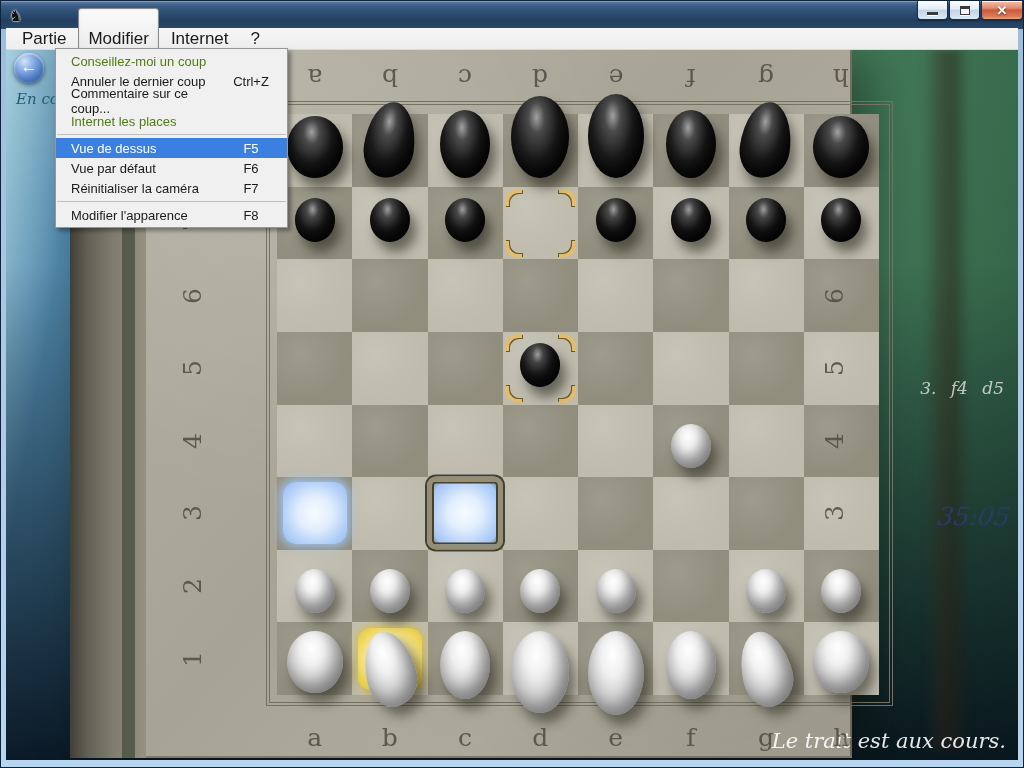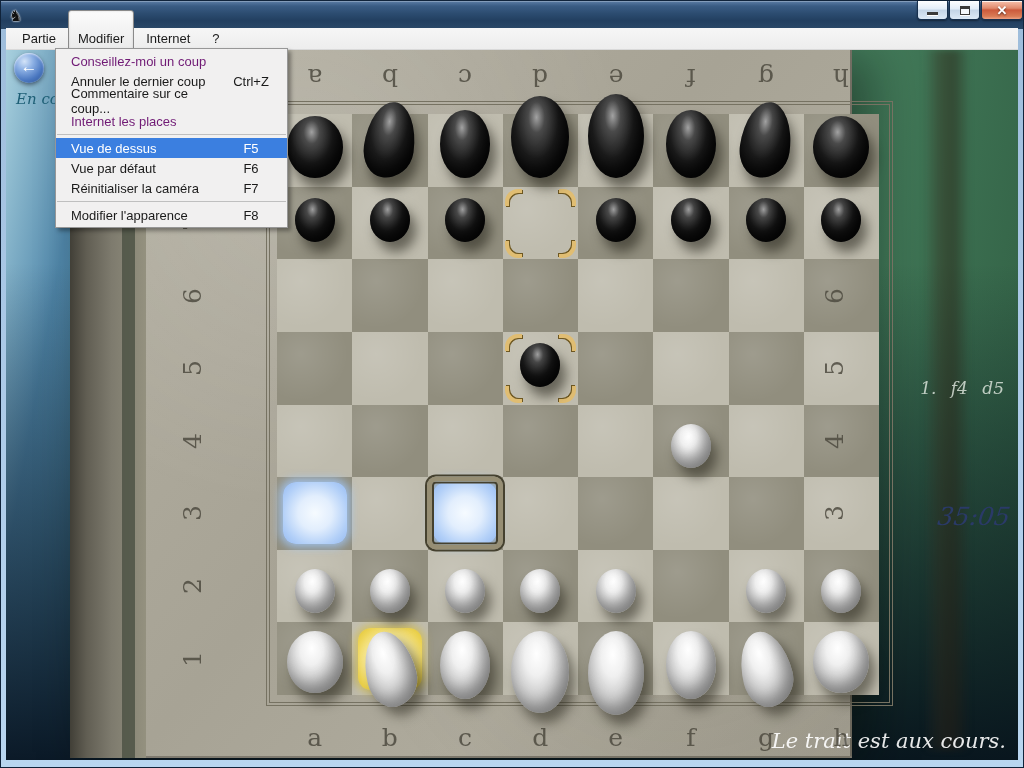--- a/index.html
+++ b/index.html
@@ -18,21 +18,21 @@
     box-shadow:inset 0 1px 0 rgba(255,255,255,.8),0 1px 2px rgba(0,0,0,.4);text-align:center;}
   #btn-min{left:916px;width:31px;background:linear-gradient(180deg,#fdfeff,#e3edf8 45%,#c3d4e6 50%,#dce9f6);}
   #btn-max{left:948px;width:31px;background:linear-gradient(180deg,#fdfeff,#e3edf8 45%,#c3d4e6 50%,#dce9f6);}
   #btn-close{left:980px;width:42px;background:linear-gradient(180deg,#f7c1ac,#e08a6d 40%,#cc5a3c 50%,#d97b55 85%,#eda183);}
   #btn-min span{display:inline-block;width:11px;height:3px;background:#3a3a3a;margin-top:11px;box-shadow:0 1px 0 #fff;}
   #btn-max span{display:inline-block;width:10px;height:9px;border:1px solid #3a3a3a;border-top:3px solid #3a3a3a;margin-top:4px;background:#f4f8fc;box-shadow:0 1px 0 #fff;}
   #btn-close span{color:#fff;font-weight:bold;font-size:13px;line-height:19px;text-shadow:0 1px 2px rgba(0,0,0,.6);}
   
   #menubar{position:absolute;left:6px;top:28px;width:1012px;height:22px;background:linear-gradient(180deg,#f6f6f6,#ededed);
     border-bottom:1px solid #d9d9d9;display:flex;align-items:center;padding-left:6px;gap:2px;}
-  .menubar-item{font-size:13px;color:#1a1a1a;padding:20px 9px;border:1px solid transparent;border-radius:3px;}
+  .menubar-item{font-size:17px;color:#1a1a1a;padding:20px 9px;border:1px solid transparent;border-radius:3px;}
   .menubar-item.active{border:1px solid #8a8a8a;background:linear-gradient(180deg,#fbfbfb,#e3e3e3);box-shadow:inset 0 0 2px rgba(0,0,0,.15);}
   
   #client{position:absolute;left:6px;top:50px;width:1012px;height:710px;overflow:hidden;
     background:
       linear-gradient(180deg,rgba(5,15,30,0) 30%,rgba(4,14,26,.9) 100%),
       linear-gradient(100deg,#a8d0de 0%,#5188ab 8%,#40798c 26%,#4f8c74 52%,#47815f 72%,#2f5c41 100%);}
   #bg-streak{position:absolute;left:918px;top:0;width:46px;height:700px;filter:blur(3px);
     background:linear-gradient(90deg,rgba(50,38,24,0),rgba(50,38,24,.40) 35%,rgba(42,32,20,.48) 65%,rgba(50,38,24,0));}
   
   #back-button{position:absolute;left:8px;top:3px;width:30px;height:30px;border-radius:50%;
@@ -88,21 +88,21 @@
   .script{font-family:"DejaVu Serif",serif;font-style:italic;white-space:nowrap;}
   #moves-text{position:absolute;right:14px;top:328px;font-size:17px;color:rgba(228,235,226,.8);word-spacing:9px;}
   #clock-text{position:absolute;right:8px;top:452px;font-size:25px;color:#2a3a68;transform:skewX(-8deg);}
   #status-bottom{position:absolute;right:12px;top:679px;font-size:21px;color:rgba(255,255,255,.9);}
   
   #dropdown{position:absolute;left:55px;top:48px;width:233px;background:#f1f0f0;border:1px solid #979797;
     box-shadow:3px 3px 4px rgba(0,0,0,.35);padding:2px 0;z-index:200;}
   .mi{display:flex;align-items:center;height:20px;font-size:13px;color:#1a1a1a;padding:0 8px 0 15px;}
   .mi .mi-label{flex:1;}
   .mi .mi-shortcut{width:56px;text-align:center;}
-  .mi.disabled{color:#701a75;}
+  .mi.disabled{color:#4d7c0f;}
   .mi.highlight{background:#3b7fe0;color:#fff;}
   .mi-sep{height:1px;background:#bfbfbf;margin:3px 1px;}
 </style>
 </head>
 <body>
 
 <div id="window">
 
   <div id="titlebar">
     <span id="title-icon">♞</span>
@@ -194,21 +194,21 @@
           <div class="square light"></div>
         </div>
       <div id="overlay" style="position:absolute;left:0;top:0;width:100%;height:100%;pointer-events:none;"></div>
     </div>
 
     <div id="back-button">
       <span>←</span>
     </div>
     <div id="status-top-left" class="script">En cours...</div>
 
-    <div id="moves-text" class="script">1. f4 d5</div>
+    <div id="moves-text" class="script">3. f4 d5</div>
     <div id="clock-text" class="script">35:05</div>
     <div id="status-bottom" class="script">Le trait est aux cours.</div>
   <span class="coord top" style="left: 308.625px; top: 27px;">a</span>
       <span class="coord bottom" style="left: 308.625px; top: 687px;">a</span>
       <span class="coord top" style="left: 383.875px; top: 27px;">b</span>
       <span class="coord bottom" style="left: 383.875px; top: 687px;">b</span>
       <span class="coord top" style="left: 459.125px; top: 27px;">c</span>
       <span class="coord bottom" style="left: 459.125px; top: 687px;">c</span>
       <span class="coord top" style="left: 534.375px; top: 27px;">d</span>
       <span class="coord bottom" style="left: 534.375px; top: 687px;">d</span>

